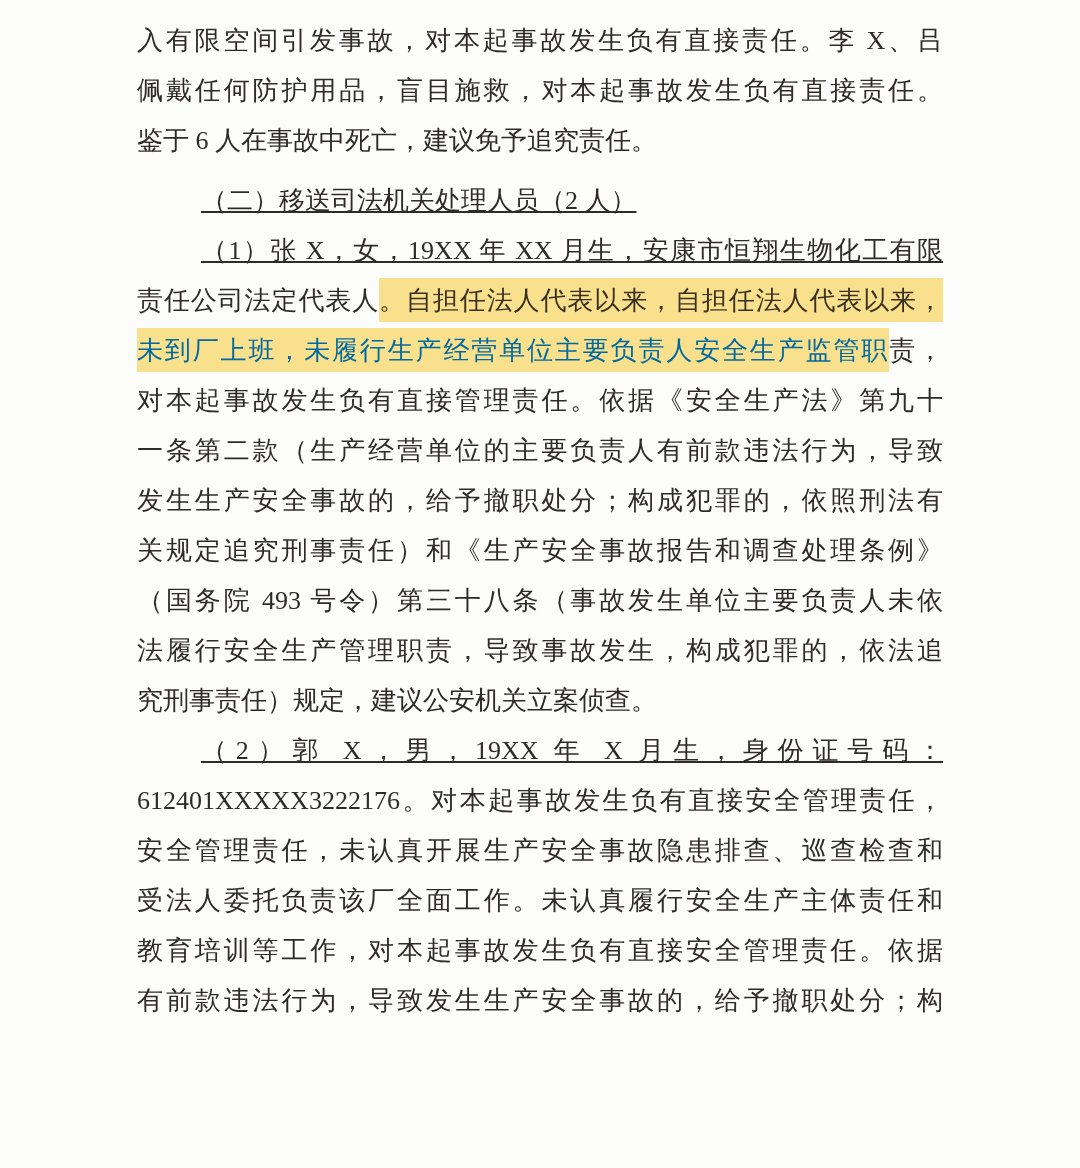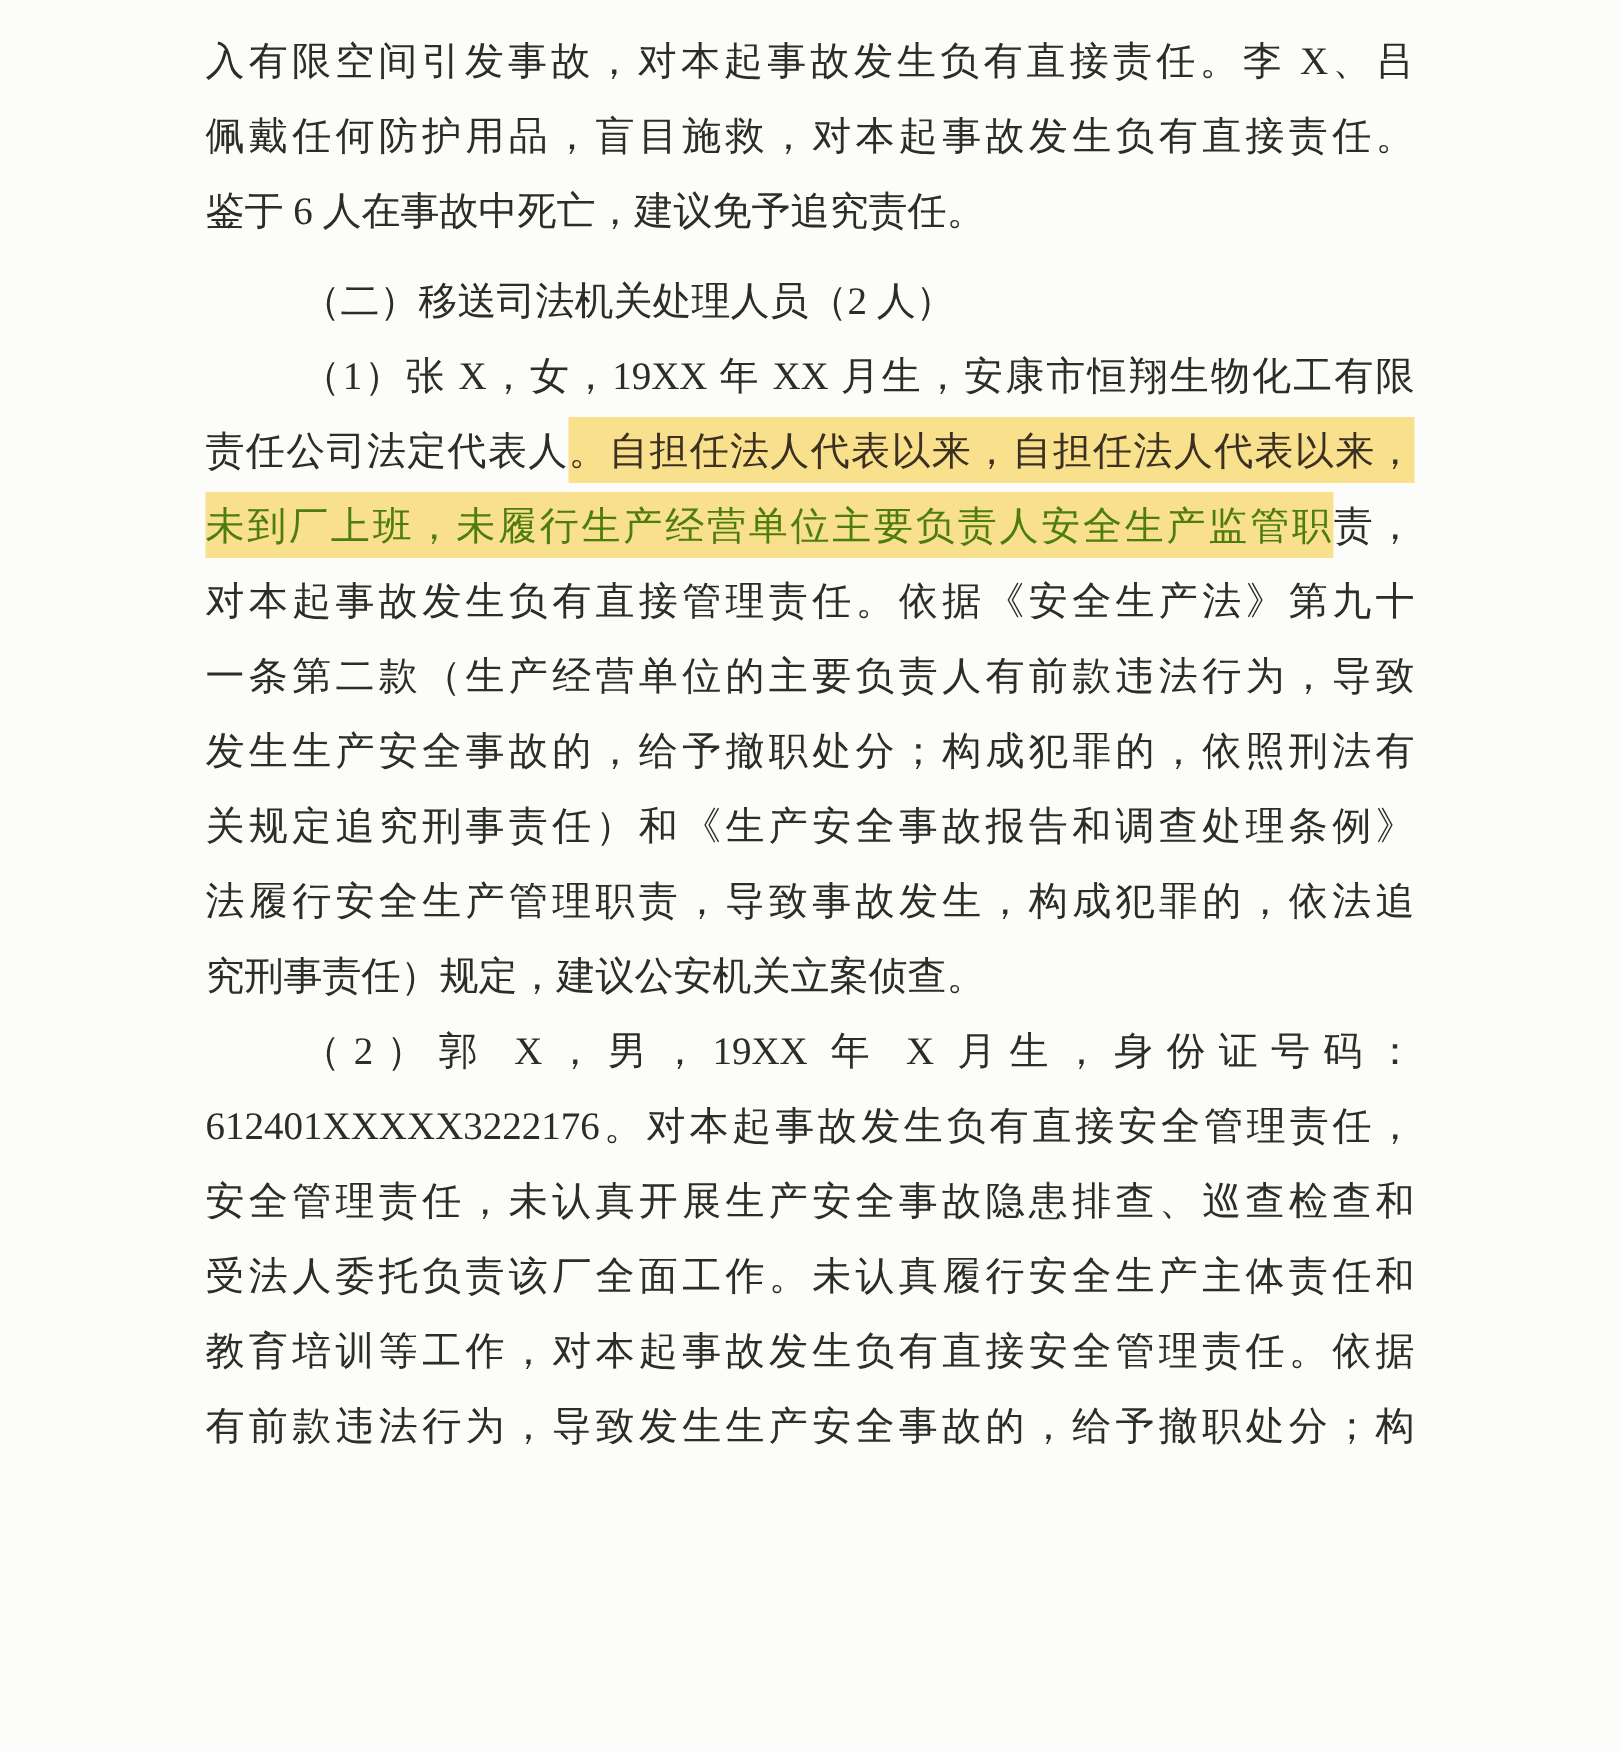--- a/index.html
+++ b/index.html
@@ -38,20 +38,21 @@
     overflow: visible;
   }
   .line.stretch {
     text-align-last: justify;
   }
   .line.plain {
     text-align-last: left;
   }
   .line.indent {
     padding-left: 64px;
+    text-decoration: underline;
   }
   .line.gap-before {
     margin-top: 10px;
   }
   .hl {
     background: #f8e08c;
     color: #3c3022;
     padding: 8px 0 7px 0;
   }
 </style>
@@ -59,25 +60,26 @@
 <body style="background: rgb(252, 252, 250);">
 
 <div class="doc-page">
   <div class="doc-body" style="color: rgb(46, 44, 41);">
       <div class="line stretch"><span>入有限空间引发事故，对本起事故发生负有直接责任。李 X、吕</span></div>
       <div class="line stretch"><span>佩戴任何防护用品，盲目施救，对本起事故发生负有直接责任。</span></div>
       <div class="line plain"><span>鉴于 6 人在事故中死亡，建议免予追究责任。</span></div>
       <div class="line plain indent gap-before"><span>（二）移送司法机关处理人员（2 人）</span></div>
       <div class="line stretch indent"><span>（1）张 X，女，19XX 年 XX 月生，安康市恒翔生物化工有限</span></div>
       <div class="line stretch"><span>责任公司法定代表人</span><span class="hl" style="background: rgb(248, 224, 140); color: rgb(60, 48, 34);">。自担任法人代表以来，自担任法人代表以来，</span></div>
-      <div class="line stretch"><span class="hl" style="background: rgb(248, 224, 140); color: #4d7c0f;">未到厂上班，未履行生产经营单位主要负责人安全生产监管职</span><span>责，</span></div>
+      <div class="line stretch"><span class="hl" style="background: rgb(248, 224, 140); color: #0369a1;">未到厂上班，未履行生产经营单位主要负责人安全生产监管职</span><span>责，</span></div>
       <div class="line stretch"><span>对本起事故发生负有直接管理责任。依据《安全生产法》第九十</span></div>
       <div class="line stretch"><span>一条第二款（生产经营单位的主要负责人有前款违法行为，导致</span></div>
       <div class="line stretch"><span>发生生产安全事故的，给予撤职处分；构成犯罪的，依照刑法有</span></div>
       <div class="line stretch"><span>关规定追究刑事责任）和《生产安全事故报告和调查处理条例》</span></div>
+      <div class="line stretch"><span>（国务院 493 号令）第三十八条（事故发生单位主要负责人未依</span></div>
       <div class="line stretch"><span>法履行安全生产管理职责，导致事故发生，构成犯罪的，依法追</span></div>
       <div class="line plain"><span>究刑事责任）规定，建议公安机关立案侦查。</span></div>
       <div class="line stretch indent"><span>（2）郭 X，男，19XX 年 X 月生，身份证号码：</span></div>
       <div class="line stretch"><span>612401XXXXX3222176。对本起事故发生负有直接安全管理责任，</span></div>
       <div class="line stretch"><span>安全管理责任，未认真开展生产安全事故隐患排查、巡查检查和</span></div>
       <div class="line stretch"><span>受法人委托负责该厂全面工作。未认真履行安全生产主体责任和</span></div>
       <div class="line stretch"><span>教育培训等工作，对本起事故发生负有直接安全管理责任。依据</span></div>
       <div class="line stretch"><span>有前款违法行为，导致发生生产安全事故的，给予撤职处分；构</span></div>
     </div>
 </div>

